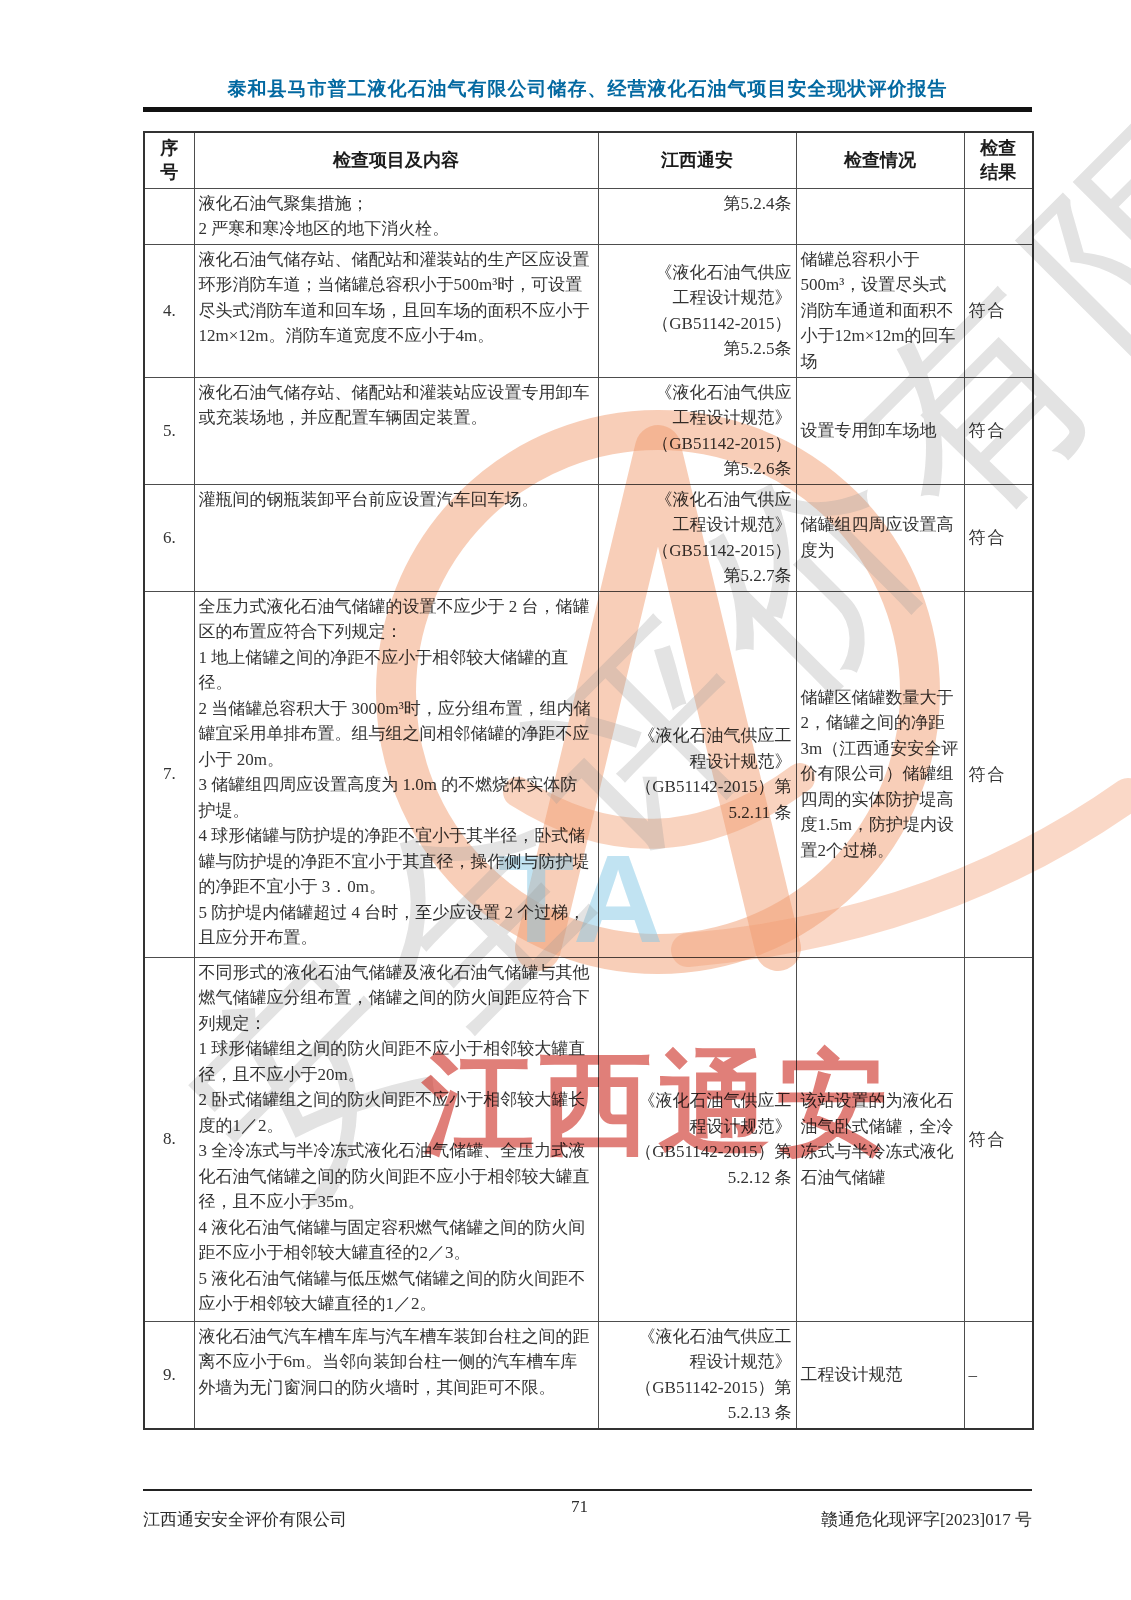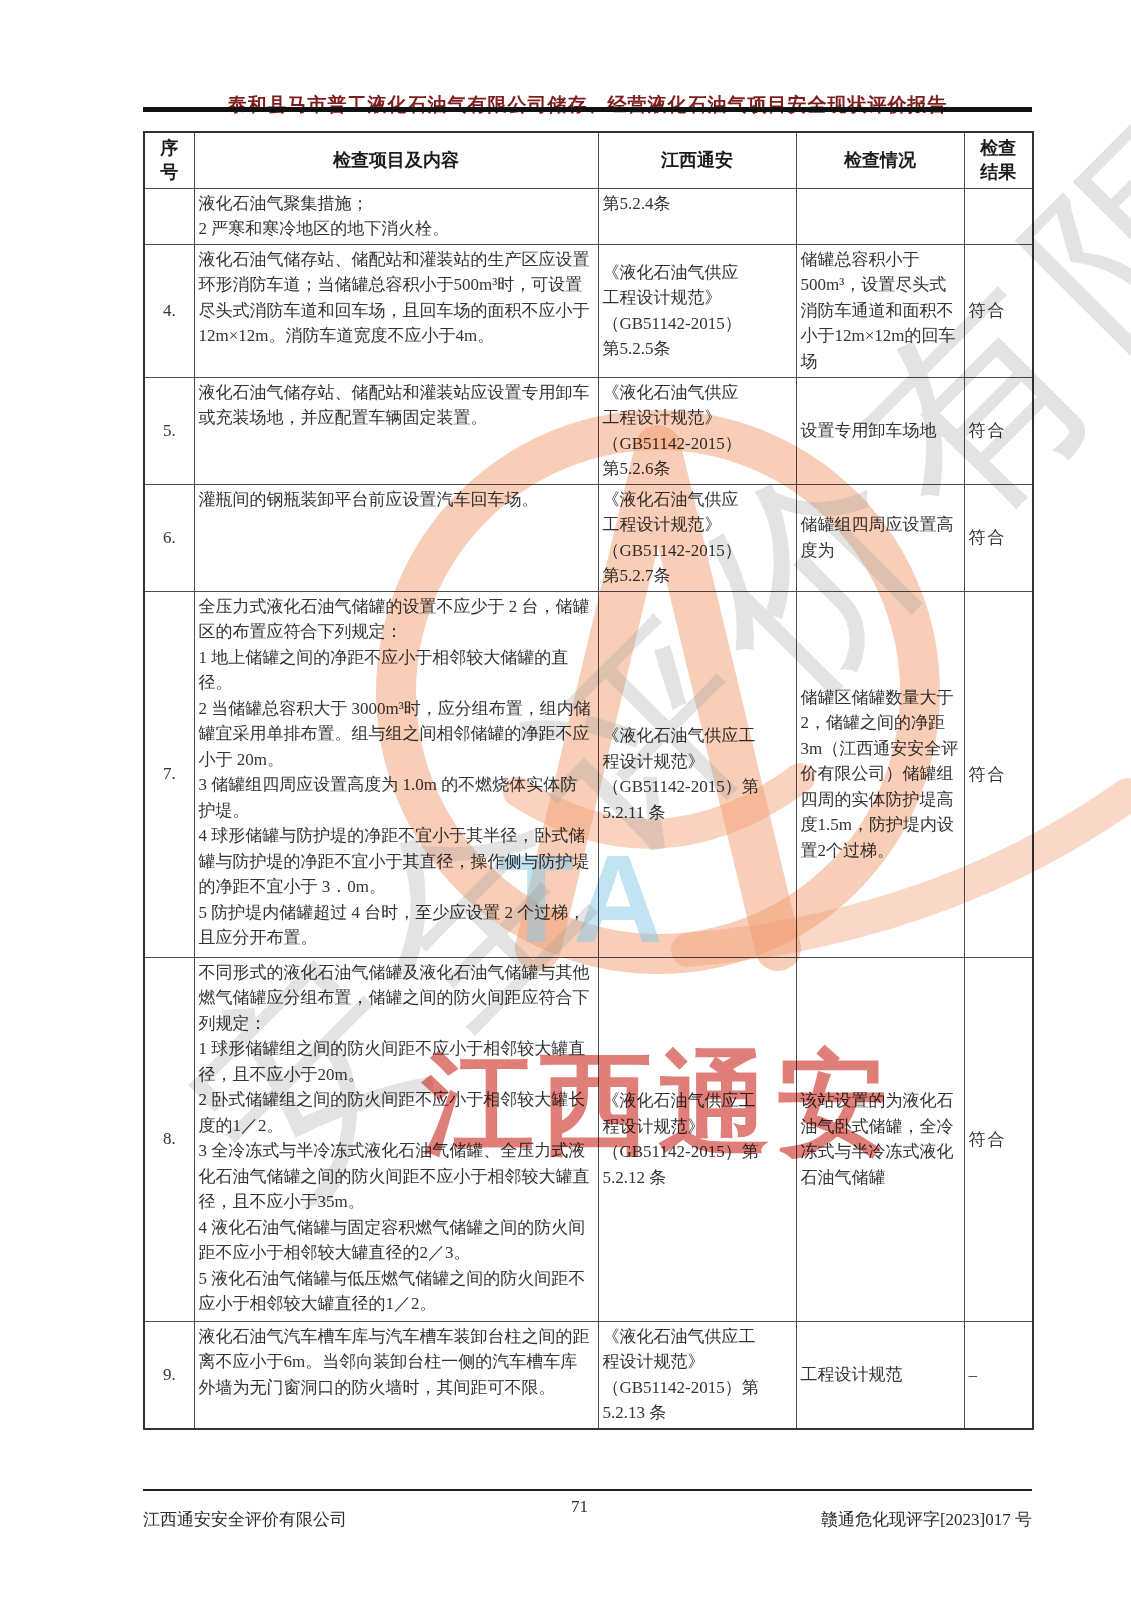--- a/index.html
+++ b/index.html
@@ -4,40 +4,40 @@
 <style>
   html,body{margin:0;padding:0;background:#e8e8e8;}
   .page{
     position:relative;width:1131px;height:1600px;background:#ffffff;
     margin:0 auto;overflow:hidden;
     font-family:"Liberation Serif","DejaVu Serif",serif;color:#2e2e2e;
   }
   
   .doc-title{
     position:absolute;left:143px;top:76px;width:889px;
-    text-align:center;font-size:19px;font-weight:600;letter-spacing:1px;color:#7f1d1d;margin-top:16px;
+    text-align:center;font-size:19px;font-weight:600;letter-spacing:1px;color:#0369a1;
   }
   .title-rule{
     position:absolute;left:143px;top:107px;width:889px;height:5px;background:#111;
   }
   
   table.checklist{
     position:absolute;left:143px;top:131px;width:889px;
     border-collapse:collapse;table-layout:fixed;
     font-size:17px;color:#333;
   }
   table.checklist td,table.checklist th{
     border:1px solid #4d4d4d;padding:2px 4px;
     white-space:pre-line;overflow:hidden;
   }
   table.checklist{border:2px solid #333;}
   th{font-weight:bold;font-size:18px;text-align:center;vertical-align:middle;line-height:24px;color:#1c1c1c;}
   td.c-no{width:50px;text-align:center;vertical-align:middle;}
   td.c-item{width:404px;text-align:left;vertical-align:top;line-height:25.5px;padding-left:6px;padding-right:3px;}
-  td.c-basis{width:198px;text-align:left;vertical-align:middle;line-height:25.5px;margin-left:32px;}
+  td.c-basis{width:198px;text-align:right;vertical-align:middle;line-height:25.5px;margin-left:32px;}
   td.c-basis.top{vertical-align:top;}
   td.c-situ{width:168px;text-align:left;vertical-align:middle;line-height:25.5px;padding-left:6px;}
   td.c-res{width:69px;vertical-align:middle;letter-spacing:2px;}
   tr.h-head{height:56px;}
   tr.h-r0{height:52px;}
   tr.h-r4{height:133px;}
   tr.h-r5{height:98px;}
   tr.h-r6{height:107px;}
   tr.h-r7{height:366px;}
   tr.h-r8{height:364px;}

